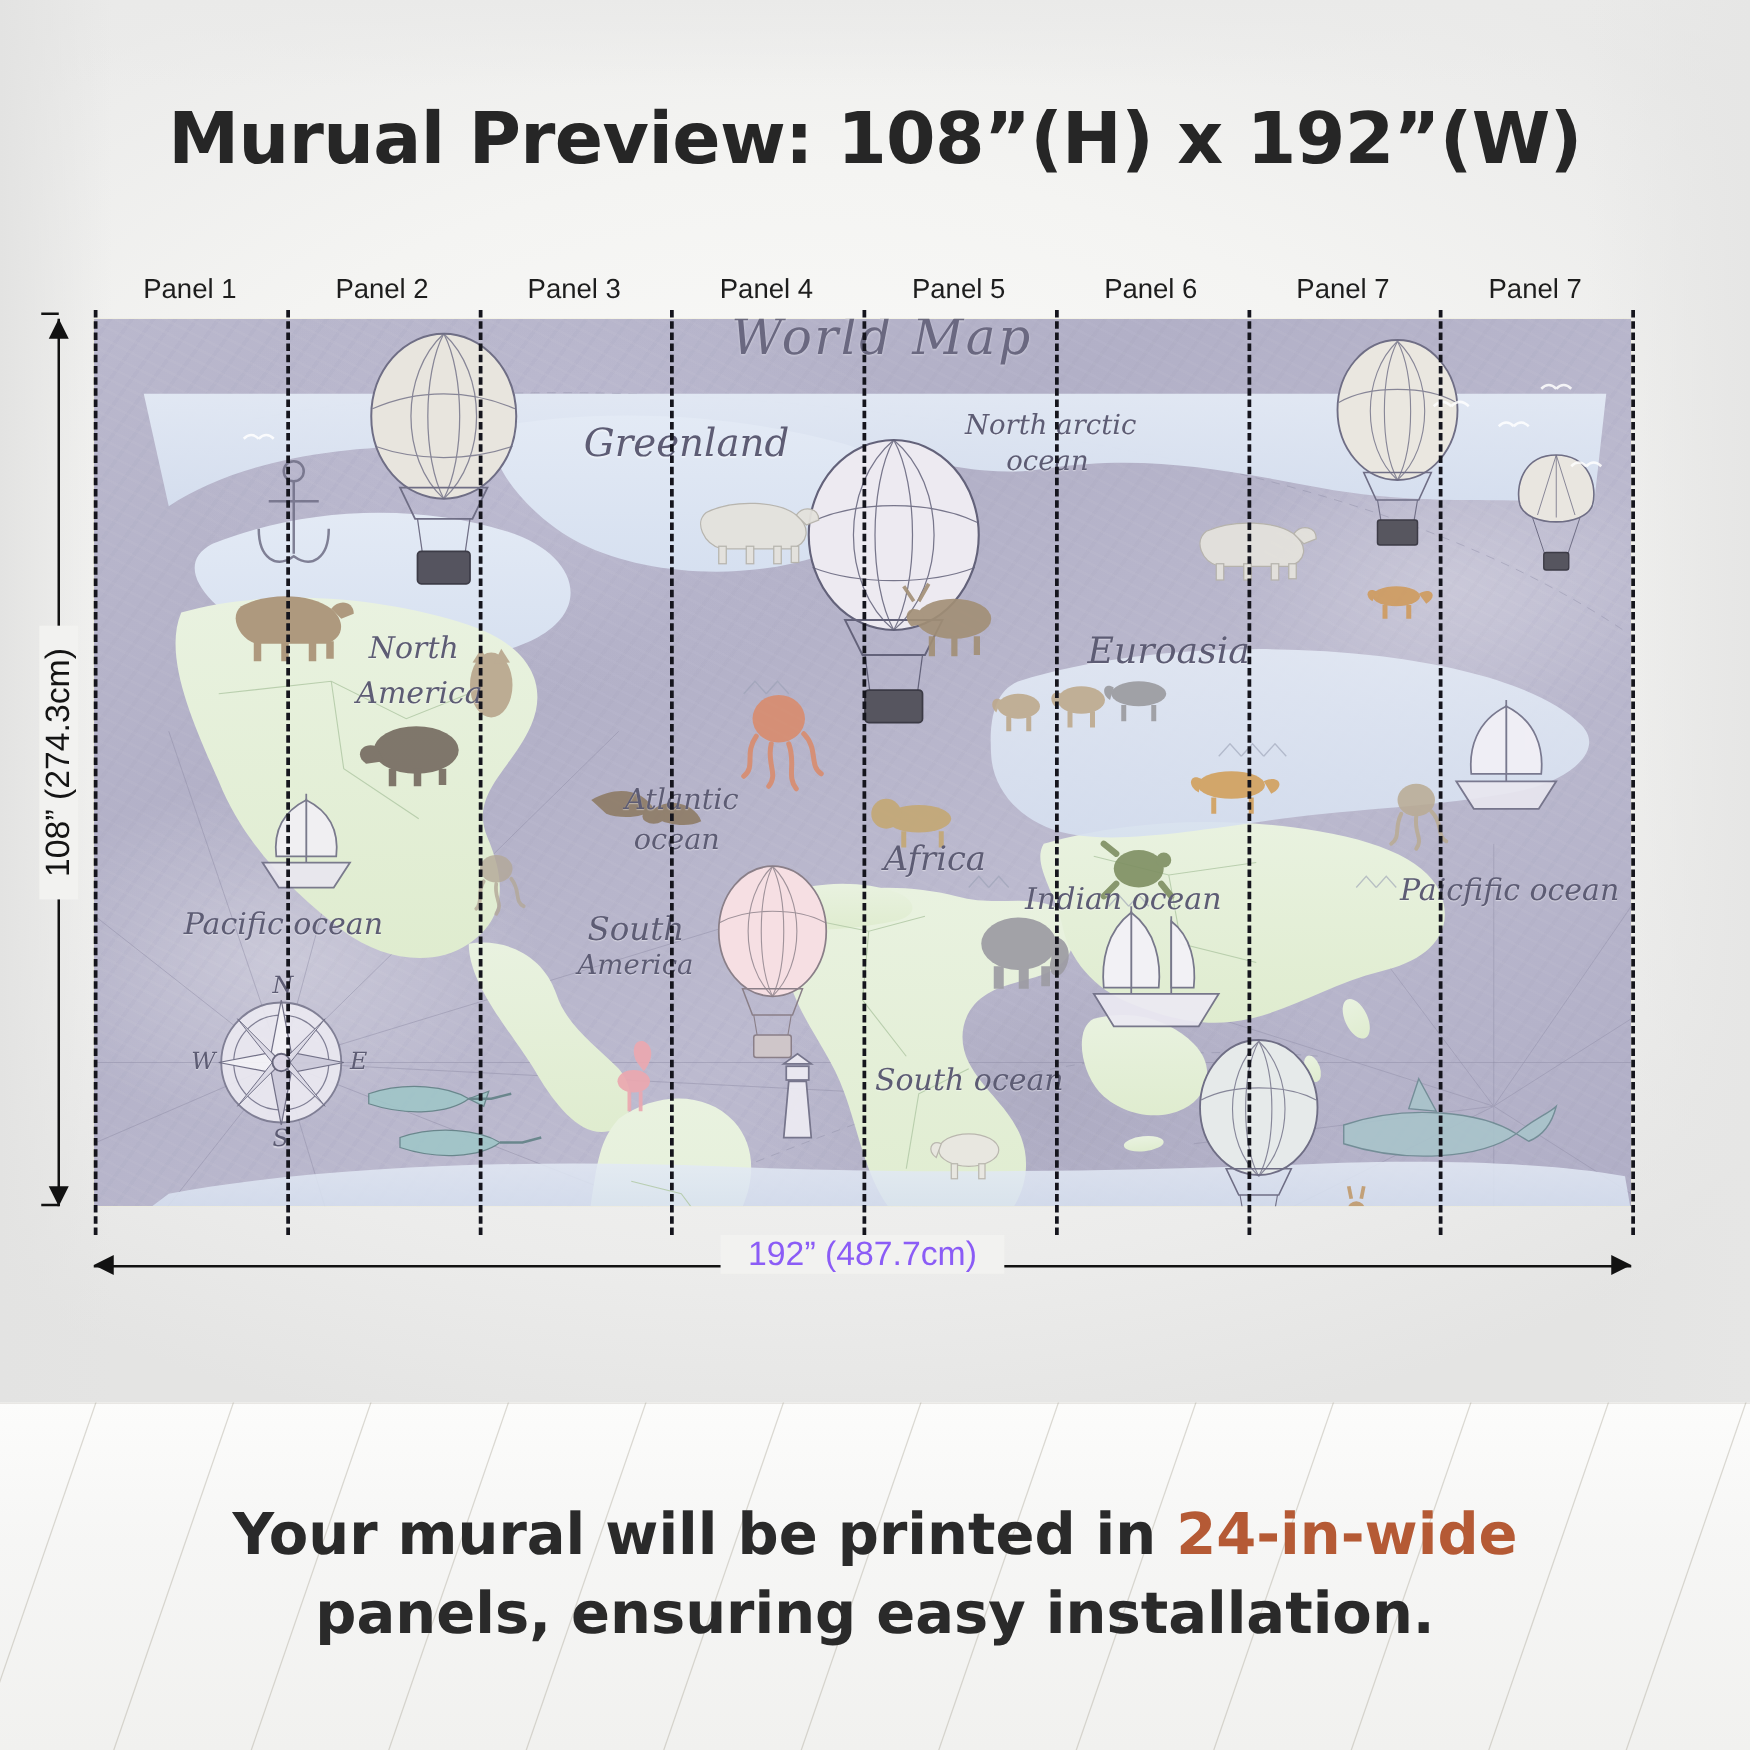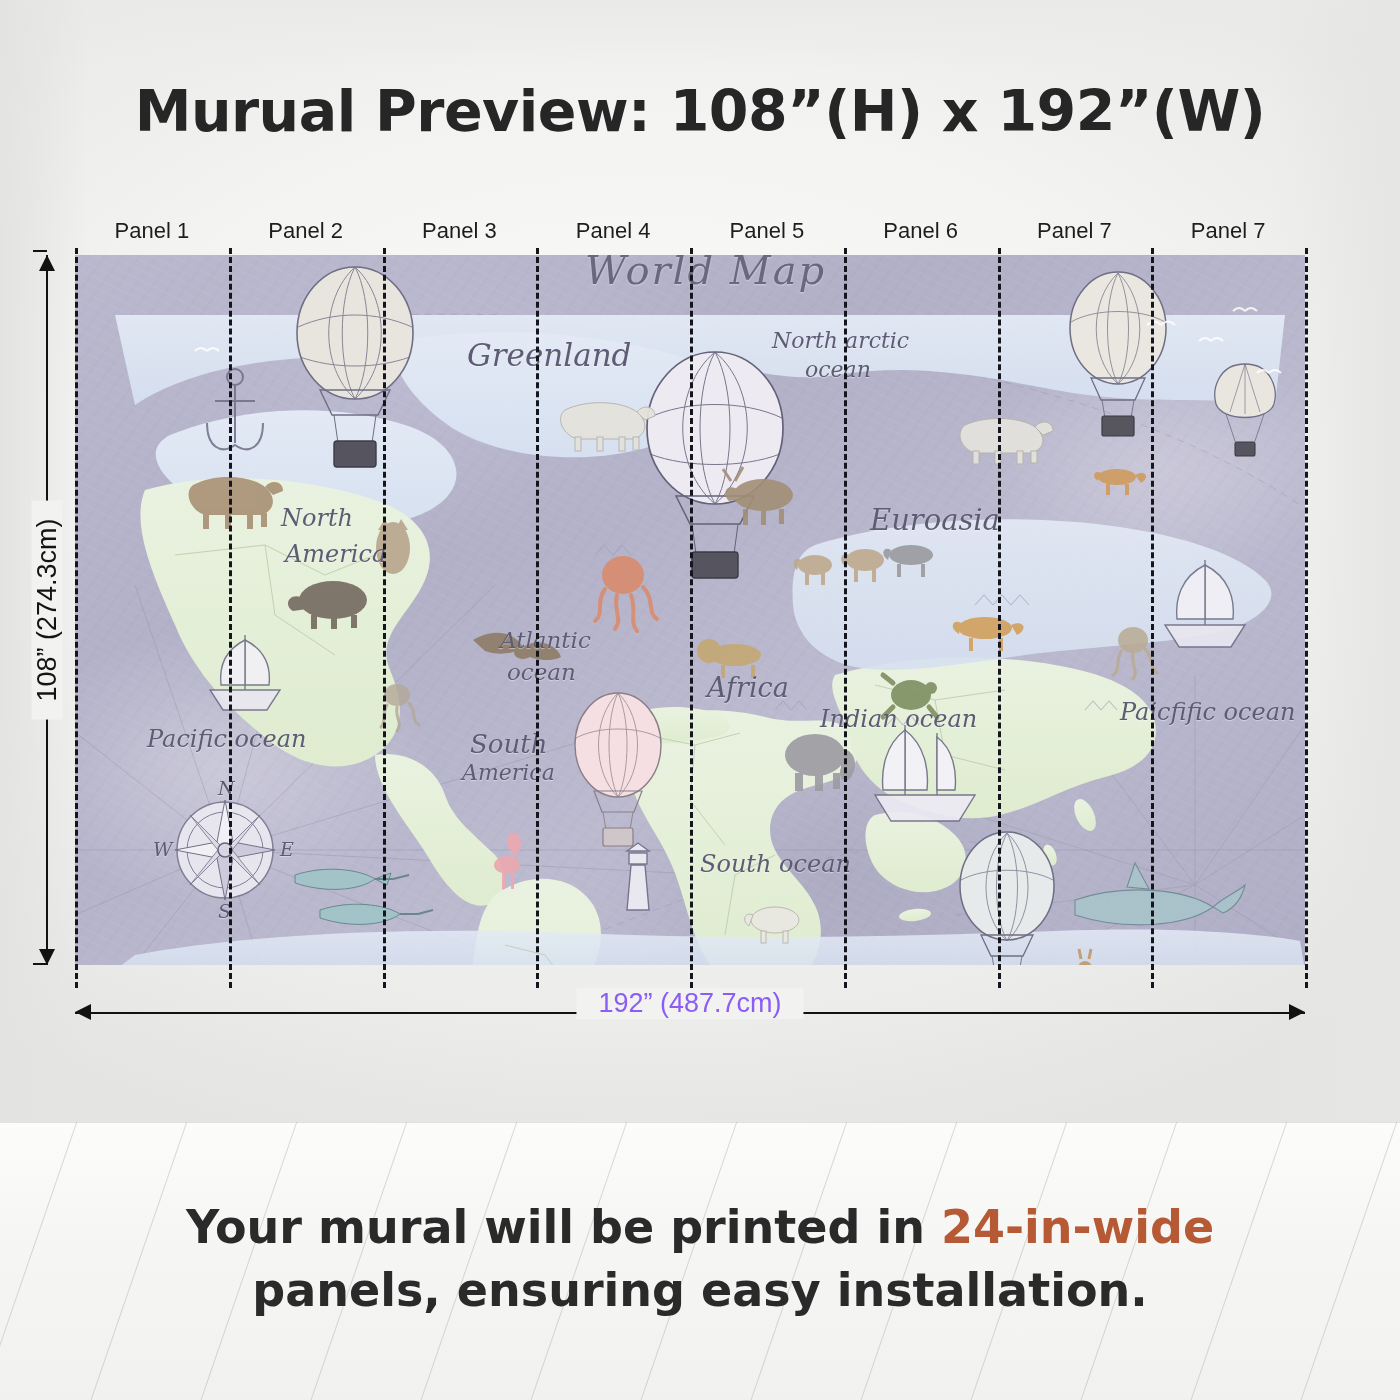--- a/index.html
+++ b/index.html
@@ -599,21 +599,21 @@
         <path d="M1158,56 q6,-6 12,0 M1170,56 q6,-6 12,0"></path>
         <path d="M1182,118 q6,-6 12,0 M1194,118 q6,-6 12,0"></path>
         <path d="M120,96 q6,-6 12,0 M132,96 q6,-6 12,0"></path>
       </g>
     </svg>
 
     <div class="map-title" style="left:510px;top:-8px;">World Map</div>
     <div class="map-label" style="left:392px;top:82px;font-size:31px;">Greenland</div>
     <div class="map-label" style="left:697px;top:73px;font-size:22px;">North arctic</div>
     <div class="map-label" style="left:730px;top:102px;font-size:22px;">ocean</div>
-    <div class="map-label" style="left:206px;top:249px;font-size:24px;">North</div>
+    <div class="map-label" style="left:220px;top:249px;font-size:24px;">North</div>
     <div class="map-label" style="left:210px;top:285px;font-size:24px;">America</div>
     <div class="map-label" style="left:425px;top:372px;font-size:23px;">Atlantic</div>
     <div class="map-label" style="left:432px;top:404px;font-size:23px;">ocean</div>
     <div class="map-label" style="left:72px;top:470px;font-size:24px;">Pacific ocean</div>
     <div class="map-label" style="left:395px;top:474px;font-size:26px;">South</div>
     <div class="map-label" style="left:387px;top:505px;font-size:22px;">America</div>
     <div class="map-label" style="left:632px;top:417px;font-size:27px;font-style:italic;">Africa</div>
     <div class="map-label" style="left:795px;top:248px;font-size:29px;">Euroasia</div>
     <div class="map-label" style="left:745px;top:450px;font-size:24px;">Indian ocean</div>
     <div class="map-label" style="left:1045px;top:415px;font-size:24px;margin-top:28px;">Paicfific ocean</div>

